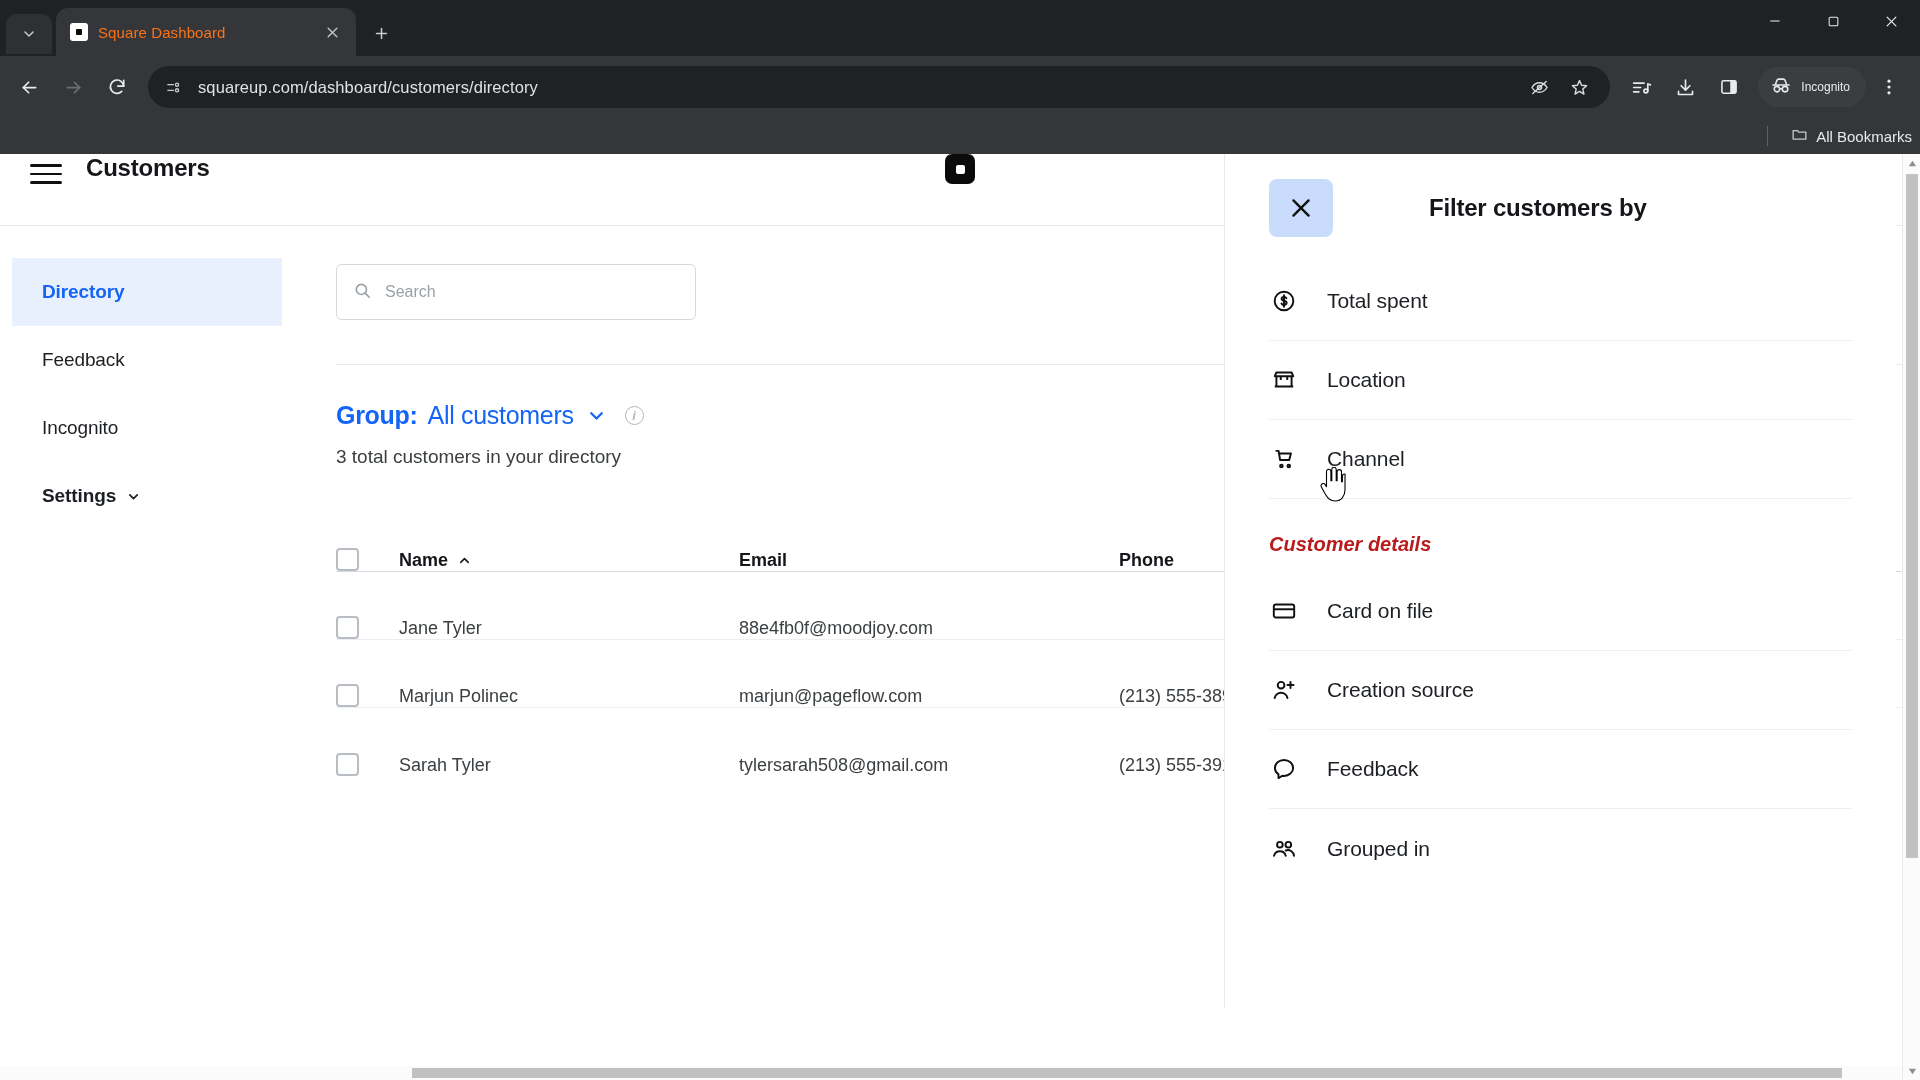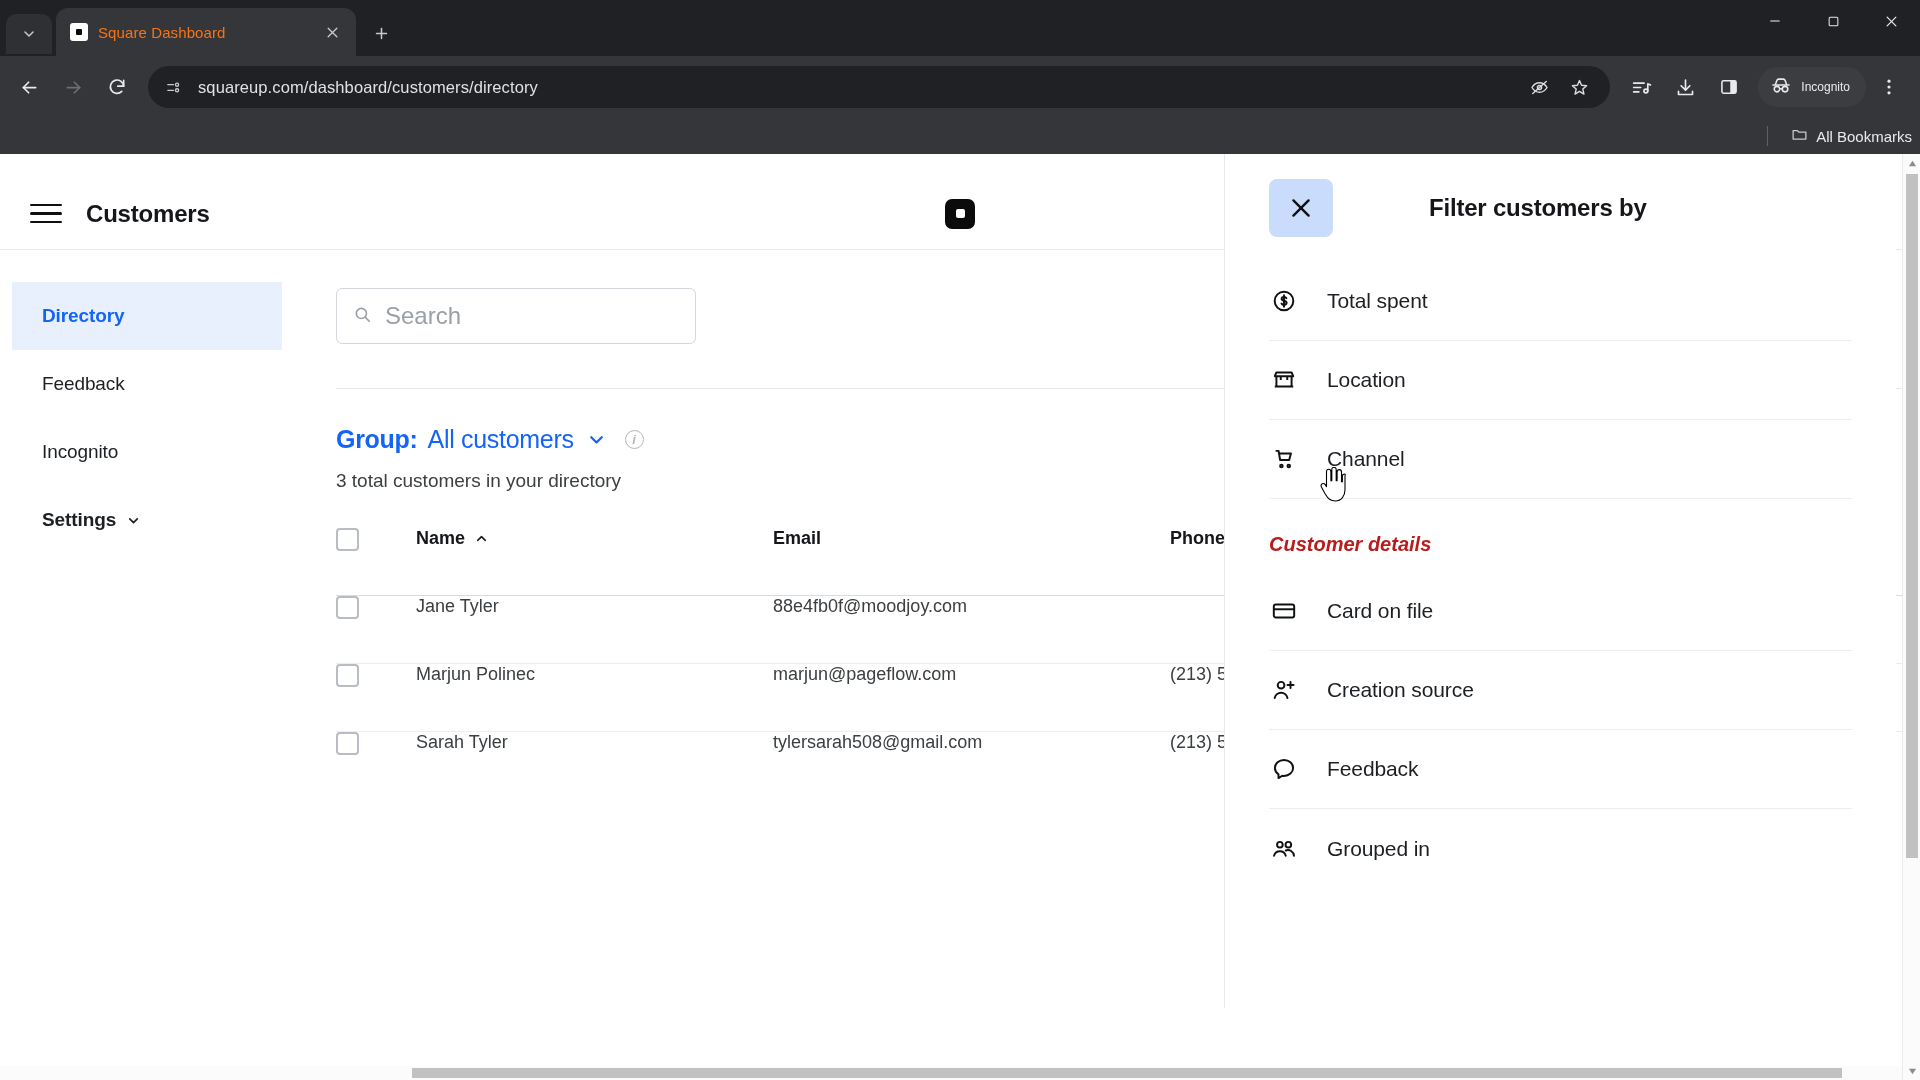--- a/index.html
+++ b/index.html
@@ -76,22 +76,22 @@
   .bm-item { display:flex; align-items:center; gap:8px; padding:4px 8px; border-radius:6px; }
   .bm-item span { color:#e8eaed; font-size:15px; }
 
   
   .viewport {
     position:absolute; left:0; top:154px; width:1920px; height:926px;
     background:#fff; overflow:hidden;
   }
 
   .app-header {
-    height:72px; border-bottom:1px solid #e7e9ec; display:flex; align-items:center;
-    padding:0 24px 0 26px; background:#fff; position:relative;margin-top:24px;
+    height:72px; border-bottom:1px solid #e7e9ec; display:flex; align-items:flex-start;
+    padding:0 24px 0 26px; background:#fff; position:relative;
   }
   .hamburger { width:40px; height:40px; display:flex; flex-direction:column; justify-content:center; gap:6px; padding:0 4px; }
   .hamburger i { display:block; height:2.6px; background:#0f0f0f; border-radius:2px; }
   .app-title { font-size:24px; font-weight:700; color:#14161a; margin-left:20px; letter-spacing:-.2px; }
   .sq-logo {
     position:absolute; left:50%; transform:translateX(-50%);
     width:30px; height:30px; border-radius:7px; background:#0b0b0b;
     display:flex; align-items:center; justify-content:center;
   }
   .sq-logo .dot { width:9px; height:9px; background:#fff; border-radius:2px; }
@@ -110,38 +110,38 @@
   .nav-item.active { background:#e8f0fe; color:#1464f6; font-weight:700; }
   .nav-item .chev { margin-left:10px; display:inline-flex; }
 
   .content { flex:1 1 auto; padding:38px 0 0 0; min-width:0; position:relative; }
   .search-wrap { padding:0 0 0 54px; }
   .search-box {
     width:360px; height:56px; border:1px solid #d4d8dd; border-radius:6px;
     display:flex; align-items:center; padding:0 16px; gap:13px; background:#fff;
   }
   .search-box input {
-    border:none; outline:none; font-size:24px; color:#1c1f23; background:transparent;
+    border:none; outline:none; font-size:16px; color:#1c1f23; background:transparent;
     font-family:"Liberation Sans", sans-serif; width:100%;
   }
   .search-box input::placeholder { color:#9aa0a6; }
   .divider { height:1px; background:#e7e9ec; margin:44px 0 0 54px; }
 
   .group-line { padding:36px 0 0 54px; display:flex; align-items:center; gap:10px; }
   .group-label { font-size:25px; font-weight:700; color:#1464f6; letter-spacing:-.3px; }
   .group-value { font-size:25px; color:#1464f6; letter-spacing:-.3px; }
   .info-i {
     width:19px; height:19px; border-radius:50%; border:1.6px solid #b3b8bf;
     color:#b3b8bf; font-size:13px; font-weight:700; display:flex;
     align-items:center; justify-content:center; font-style:italic; margin-left:8px;
   }
   .count-line { padding:16px 0 0 54px; font-size:19px; color:#3c4043; }
 
   .table { margin:36px 0 0 54px; }
-  .trow { display:flex; align-items:flex-start; height:68px; border-bottom:1px solid #eceef1;gap:17px; }
+  .trow { display:flex; align-items:flex-end; height:68px; border-bottom:1px solid #eceef1; }
   .trow.head { border-bottom:1px solid #d8dbe0; }
   .cb {
     width:23px; height:23px; border:2px solid #b8bdc4; border-radius:4px;
     flex:0 0 auto; background:#fff;
   }
   .c-check { width:63px; flex:0 0 63px; display:flex; align-items:center; }
   .c-name { width:340px; flex:0 0 340px; display:flex; align-items:center; gap:9px; }
   .c-email { width:380px; flex:0 0 380px; }
   .c-phone { width:300px; flex:0 0 300px; }
   .th { font-size:18px; font-weight:700; color:#14161a; }

